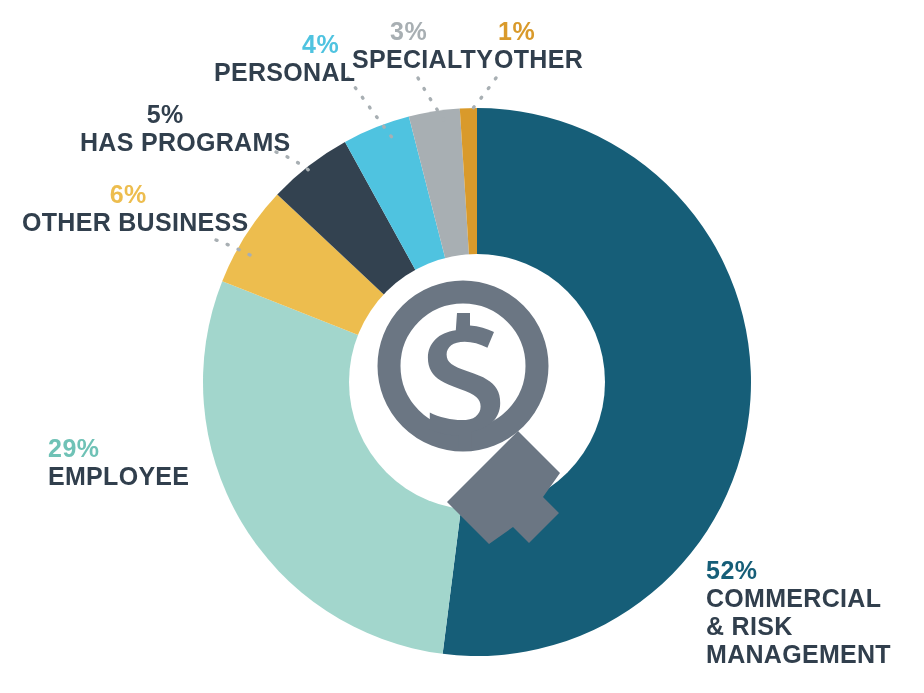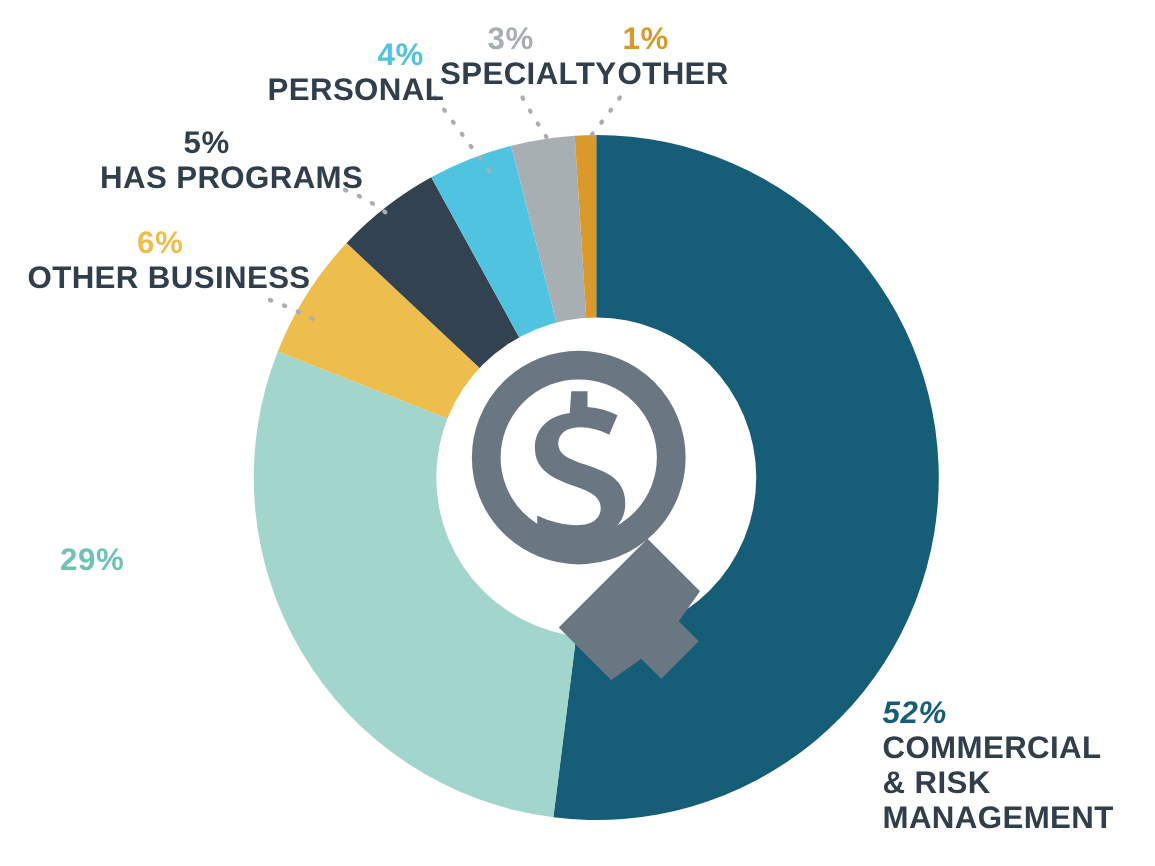--- a/index.html
+++ b/index.html
@@ -63,21 +63,21 @@
   #lbl-has-programs      { left: 80px;  top: 100px; text-align: right; }
   #lbl-has-programs .pct { text-align: center; margin-right: 40px; color: #313f4d; }
 
   #lbl-small-business      { left: 22px;  top: 180px; text-align: right; }
   #lbl-small-business .pct { text-align: center; margin-right: 14px; color: #EDBD4E; }
 
   #lbl-employee-benefits      { left: 48px;  top: 434px; text-align: right; width: 136px; }
   #lbl-employee-benefits .pct { text-align: left; color: #6FC2B6; }
 
   #lbl-commercial      { left: 706px; top: 556px; text-align: left; }
-  #lbl-commercial .pct { text-align: left; color: #165E78; font-style: italic; }
+  #lbl-commercial .pct { text-align: left; color: #165E78; }
 </style>
 </head>
 <body>
 
 <div id="chart-root">
 
   <svg class="donut-svg" viewBox="0 0 924 693">
     <g id="slice-group">
         <path d="M 477 382 L 477.00 108.00 A 274 274 0 1 1 442.66 653.84 Z" fill="#165E78"></path>
         <path d="M 477 382 L 442.66 653.84 A 274 274 0 0 1 222.24 281.13 Z" fill="#A2D6CC"></path>
@@ -138,20 +138,21 @@
     <span class="name">HAS PROGRAMS</span>
   </div>
 
   <div class="label" id="lbl-small-business">
     <span class="pct">6%</span>
     <span class="name">OTHER BUSINESS</span>
   </div>
 
   <div class="label" id="lbl-employee-benefits">
     <span class="pct">29%</span>
+    <span class="name">EMPLOYEE</span>
   </div>
 
   <div class="label" id="lbl-commercial">
     <span class="pct">52%</span>
     <span class="name">COMMERCIAL</span>
     <span class="name">&amp; RISK</span>
     <span class="name">MANAGEMENT</span>
   </div>
 
 </div>

